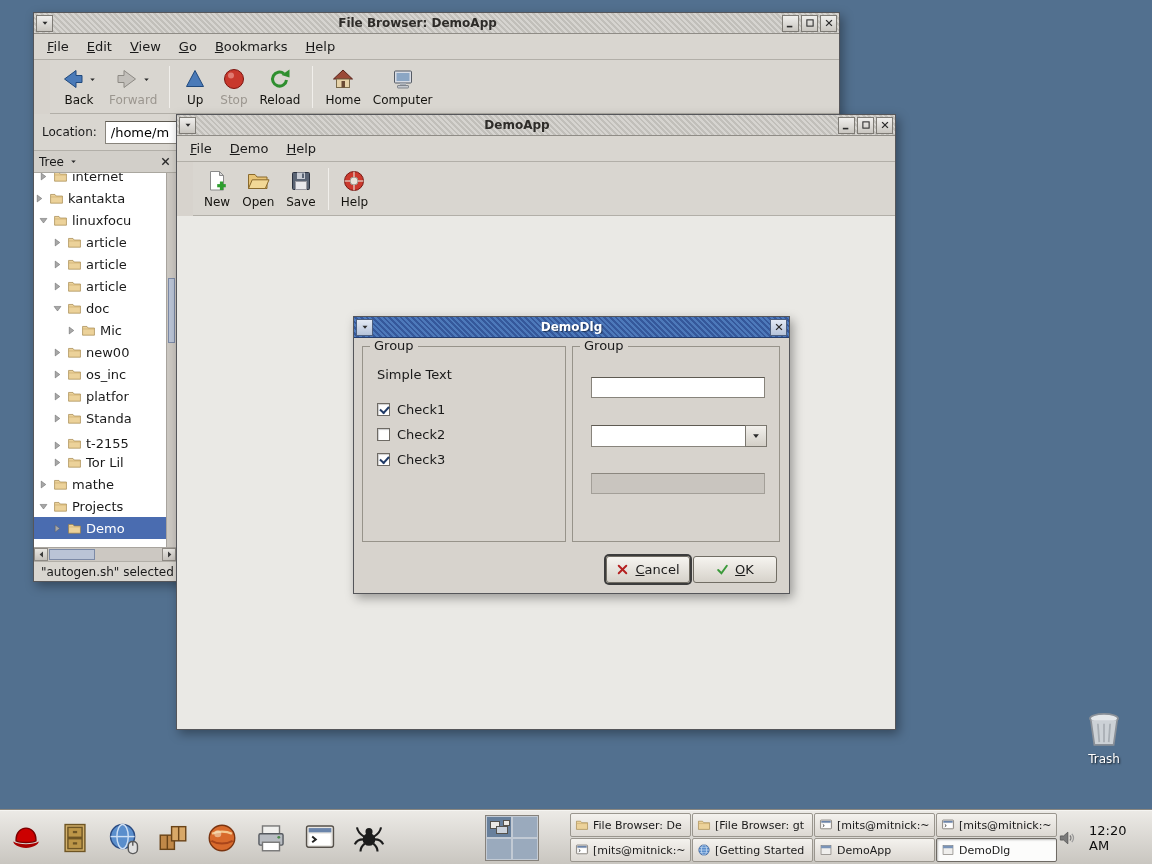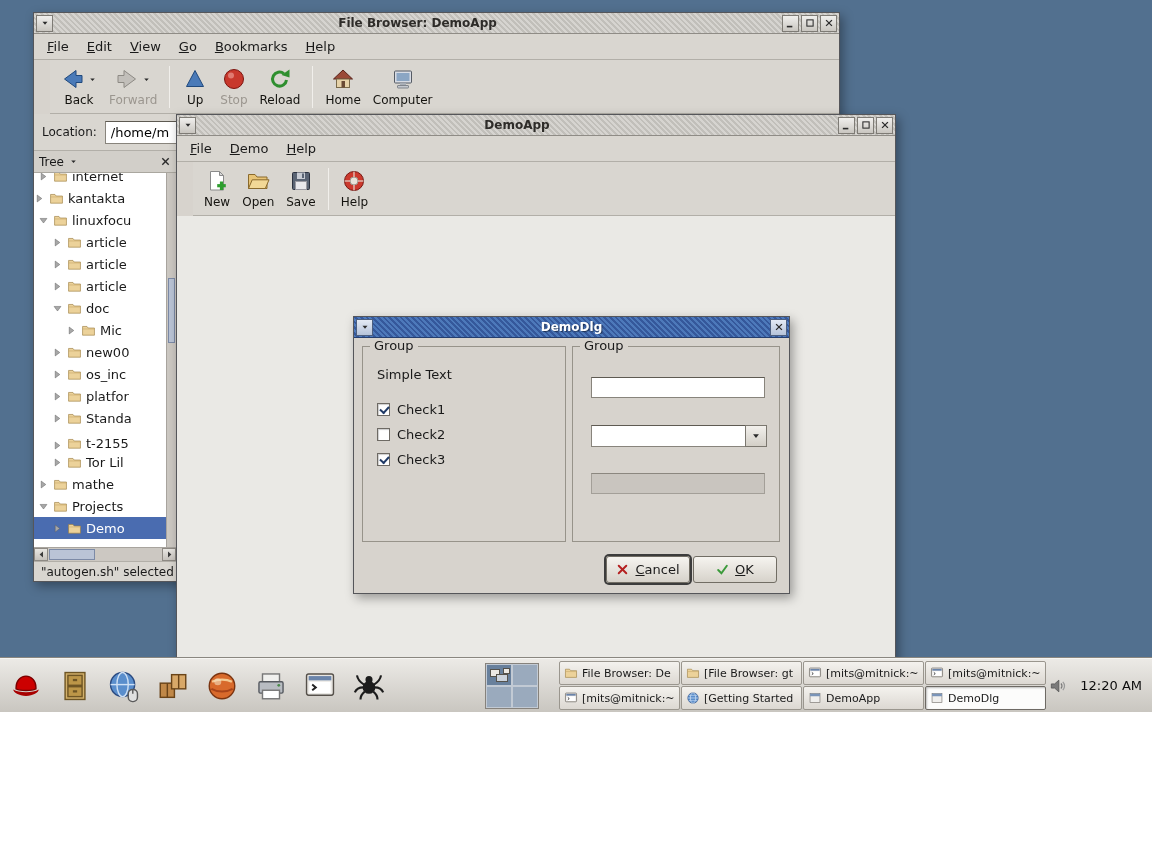--- a/index.html
+++ b/index.html
@@ -1,18 +1,18 @@
 <!DOCTYPE html>
 <html style="--desktop-bg: #52708f; --title-stripe-light: #4d79ba; --title-stripe-dark: #35589b; --selection-blue: #4a6cb0;"><head>
 <meta charset="utf-8">
 <style>
   * { margin:0; padding:0; box-sizing:border-box; }
   html,body { width:1152px; height:864px; overflow:hidden; }
   body { font-family:"DejaVu Sans","Liberation Sans",sans-serif; font-size:12px; color:#1a1a1a; }
-  .screen { position:relative; width:1152px; height:712px; background:var(--desktop-bg,#52708f); overflow:hidden; }
+  .screen { position:relative; width:1152px; height:864px; background:var(--desktop-bg,#52708f); overflow:hidden; }
 
   
   .window { position:absolute; background:#d7d3cd; border:1px solid #55565a; display:flex; flex-direction:column; box-shadow:3px 4px 10px rgba(0,0,0,.35); }
   .titlebar { height:21px; flex:0 0 21px; display:flex; align-items:center; padding:0 2px; gap:2px; }
   .titlebar.inactive { background:repeating-linear-gradient(45deg,#d6d4d0 0 2px,#c1bfba 2px 4px); border-bottom:1px solid #8f8c86; }
   .titlebar.active { background:repeating-linear-gradient(45deg,var(--title-stripe-light,#4d79ba) 0 2px,var(--title-stripe-dark,#35589b) 2px 4px); border-bottom:1px solid #253f6e; }
   .title-text { flex:1; text-align:center; font-weight:bold; font-size:12px; color:#2e2c29; white-space:nowrap; overflow:hidden; }
   .titlebar.active .title-text { color:#fff; text-shadow:1px 1px 1px rgba(0,0,0,.45); }
   .tb-btn { width:17px; height:17px; flex:0 0 17px; background:linear-gradient(#f0efed,#c9c6c0); border:1px solid #7e7b75; display:flex; align-items:center; justify-content:center; }
   .titlebar.active .tb-btn { background:linear-gradient(#e4eaf4,#b5c3da); border-color:#4c5f80; }
@@ -85,21 +85,21 @@
   .taskbar { position:absolute; left:0; bottom:0; width:1152px; height:54px; background:linear-gradient(#eceae6,#c9c6c0); border-top:1px solid #f6f5f2; box-shadow:0 -1px 0 #8a8780; display:flex; align-items:center; padding-left:6px; z-index:20; }
   .launchers { display:flex; align-items:center; gap:9px; }
   .launcher { width:40px; height:44px; display:flex; align-items:center; justify-content:center; }
   .pager { width:54px; height:46px; margin-left:96px; display:grid; grid-template-columns:1fr 1fr; grid-template-rows:1fr 1fr; border:1px solid #86827c; flex:0 0 54px; }
   .ws { background:#9aaabd; border:1px solid #c2cad4; position:relative; }
   .ws.active { background:#68809c; }
   .mini { position:absolute; background:#ece9e4; border:1px solid #55524c; }
   .mini.w1 { left:3px; top:4px; width:10px; height:8px; }
   .mini.w2 { left:9px; top:9px; width:12px; height:8px; background:#ccd3dc; }
   .mini.w3 { left:16px; top:3px; width:7px; height:6px; }
-  .tasks { display:grid; grid-template-columns:repeat(4,121px); grid-auto-rows:24px; gap:1px; margin-left:20px; }
+  .tasks { display:grid; grid-template-columns:repeat(4,121px); grid-auto-rows:24px; gap:1px; margin-left:31px; }
   .task-btn { background:linear-gradient(#f4f2ee,#dcd8d2); border:1px solid #9a968e; border-radius:2px; display:flex; align-items:center; gap:4px; padding:0 4px; overflow:hidden; }
   .task-btn.active { background:#fcfcfb; border-color:#6e6a64; box-shadow:inset 1px 1px 2px rgba(0,0,0,.25); }
   .task-label { font-size:11px; white-space:nowrap; }
   .tb-right { margin-left:auto; display:flex; align-items:center; gap:12px; padding-right:10px; }
   .clock { font-size:13px; color:#0c0c0c; }
 
   u { text-decoration:underline; }
 </style>
 </head>
 <body>

